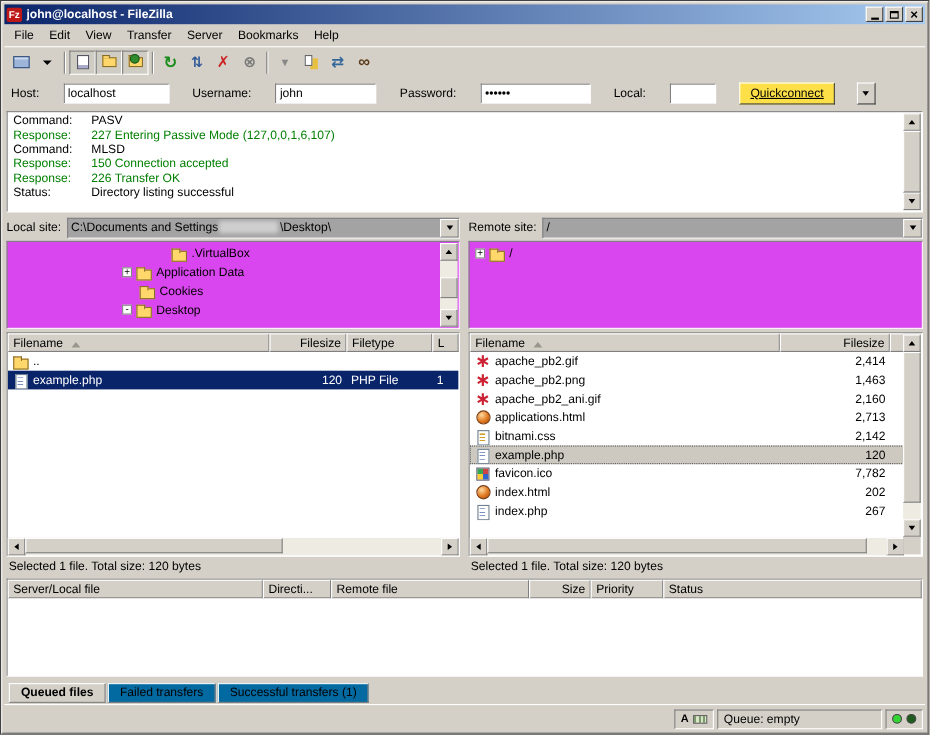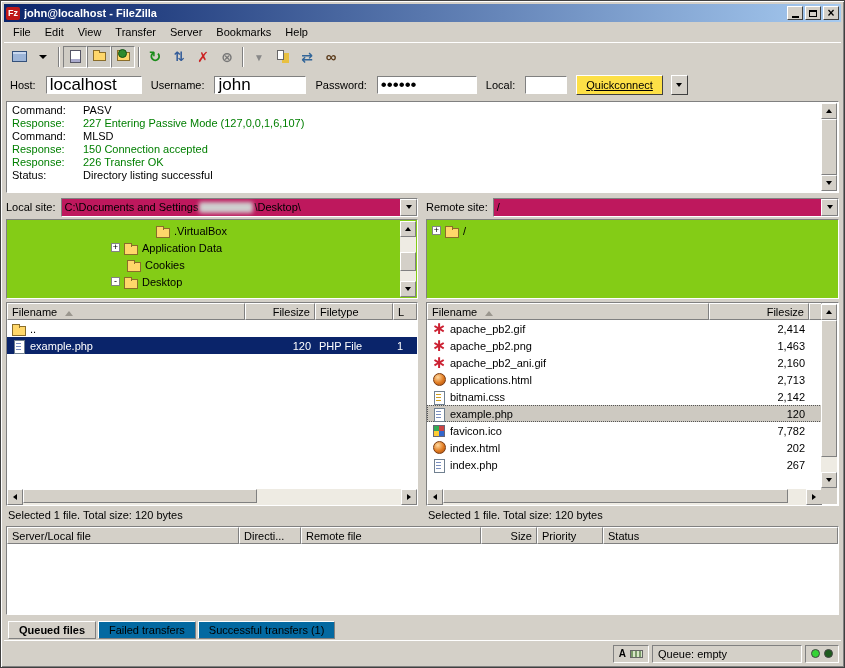--- a/index.html
+++ b/index.html
@@ -44,24 +44,24 @@
   .i-refresh::before { content: "↻"; color: #1a8c1a; font-size: 15px; font-weight: bold; }
   .i-queue::before { content: "⇅"; color: #335c99; font-size: 13px; font-weight: bold; }
   .i-cancel::before { content: "✗"; color: #cc2222; font-size: 14px; font-weight: bold; }
   .i-disc::before { content: "⊗"; color: #777; font-size: 14px; font-weight: bold; }
   .i-filter::before { content: "▼"; color: #888; font-size: 10px; }
   .i-compare { width: 7px; height: 10px; background: #fff; border: 1px solid #666; box-shadow: 5px 3px 0 0 #e8c040; margin-right: 5px; margin-bottom: 3px; }
   .i-sync::before { content: "⇄"; color: #336699; font-size: 14px; font-weight: bold; }
   .i-find::before { content: "∞"; color: #5a3a1a; font-size: 15px; font-weight: bold; }
 
   
-  .qc { height: 30px; flex: none; display: flex; align-items: center; gap: 9px; padding: 0 6px; }
+  .qc { height: 30px; flex: none; display: flex; align-items: center; gap: 21px; padding: 0 6px; }
   .qc label { margin-right: 1px; }
   .tf { height: 18px; border: 1px solid; border-color: #808080 #fff #fff #808080; background: #fff;
-        font-family: inherit; font-size: 17px; padding: 1px 3px; }
+        font-family: inherit; font-size: 11px; padding: 1px 3px; }
   .tf.host { width: 96px; } .tf.user { width: 92px; } .tf.pass { width: 100px; } .tf.port { width: 42px; }
   .qc-btn { height: 20px; background: #fde047; border: 1px solid; border-color: #fff #404040 #404040 #fff;
             padding: 1px 9px; font-family: inherit; font-size: 11px; }
   .qc-btn span { text-decoration: underline; }
   .qc-drop { width: 17px; height: 20px; background: #d4d0c8; border: 1px solid; border-color: #fff #404040 #404040 #fff;
              display: flex; align-items: center; justify-content: center; margin-left: -1px; }
   .tri-down { width: 0; height: 0; border: 3px solid transparent; border-top: 4px solid #000; margin-top: 3px; }
   .tri-up { width: 0; height: 0; border: 3px solid transparent; border-bottom: 4px solid #000; margin-bottom: 3px; }
   .tri-left { width: 0; height: 0; border: 3px solid transparent; border-right: 4px solid #000; margin-right: 3px; }
   .tri-right { width: 0; height: 0; border: 3px solid transparent; border-left: 4px solid #000; margin-left: 3px; }
@@ -82,28 +82,28 @@
   .hscroll { height: 16px; flex: none; background: #eeebe3; display: flex; }
   .htrack { flex: 1; position: relative; }
   .hthumb { position: absolute; top: 0; height: 14px; background: #d4d0c8; border: 1px solid; border-color: #fff #808080 #808080 #fff; }
 
   
   .panes { height: 330px; flex: none; display: flex; }
   .pane { width: 417px; display: flex; flex-direction: column; }
   .pane.remote { width: 418px; }
   .pane-splitter { width: 4px; flex: none; }
   .sitebar { height: 22px; flex: none; display: flex; align-items: center; gap: 5px; padding: 1px 2px; }
-  .combo { flex: 1; height: 19px; background: #be185d; border: 1px solid; border-color: #808080 #fff #fff #808080;
+  .combo { flex: 1; height: 19px; background: #a3a3a3; border: 1px solid; border-color: #808080 #fff #fff #808080;
            display: flex; align-items: center; padding-left: 3px; overflow: hidden; white-space: nowrap; }
   .combo-btn { margin-left: auto; width: 17px; height: 17px; flex: none; background: #d4d0c8; border: 1px solid;
                border-color: #fff #808080 #808080 #fff; display: flex; align-items: center; justify-content: center; }
   .redacted { display: inline-block; width: 54px; height: 11px; margin: 0 1px; background: #cfcfcf;
               filter: blur(2px); border-radius: 2px; vertical-align: -2px; }
 
-  .tree { height: 80px; flex: none; margin: 1px 2px 3px; background: #84cc16; position: relative; overflow: hidden; padding-top: 2px; }
+  .tree { height: 80px; flex: none; margin: 1px 2px 3px; background: #d946ef; position: relative; overflow: hidden; padding-top: 2px; }
   .trow { height: 17px; display: flex; align-items: center; white-space: nowrap; }
   .exp { flex: none; margin-right: 3px; }
   .exp[data-exp="plus"], .exp[data-exp="minus"] { width: 9px; height: 9px; background: #fff; border: 1px solid #848484;
         display: flex; align-items: center; justify-content: center; font-size: 9px; line-height: 1; }
   .exp[data-exp="plus"]::before { content: "+"; margin-top: -1px; }
   .exp[data-exp="minus"]::before { content: "-"; margin-top: -1px; }
   .exp[data-exp="none"] { width: 12px; height: 9px; }
 
   
   .ficon { width: 16px; height: 14px; flex: none; position: relative; display: inline-flex;

